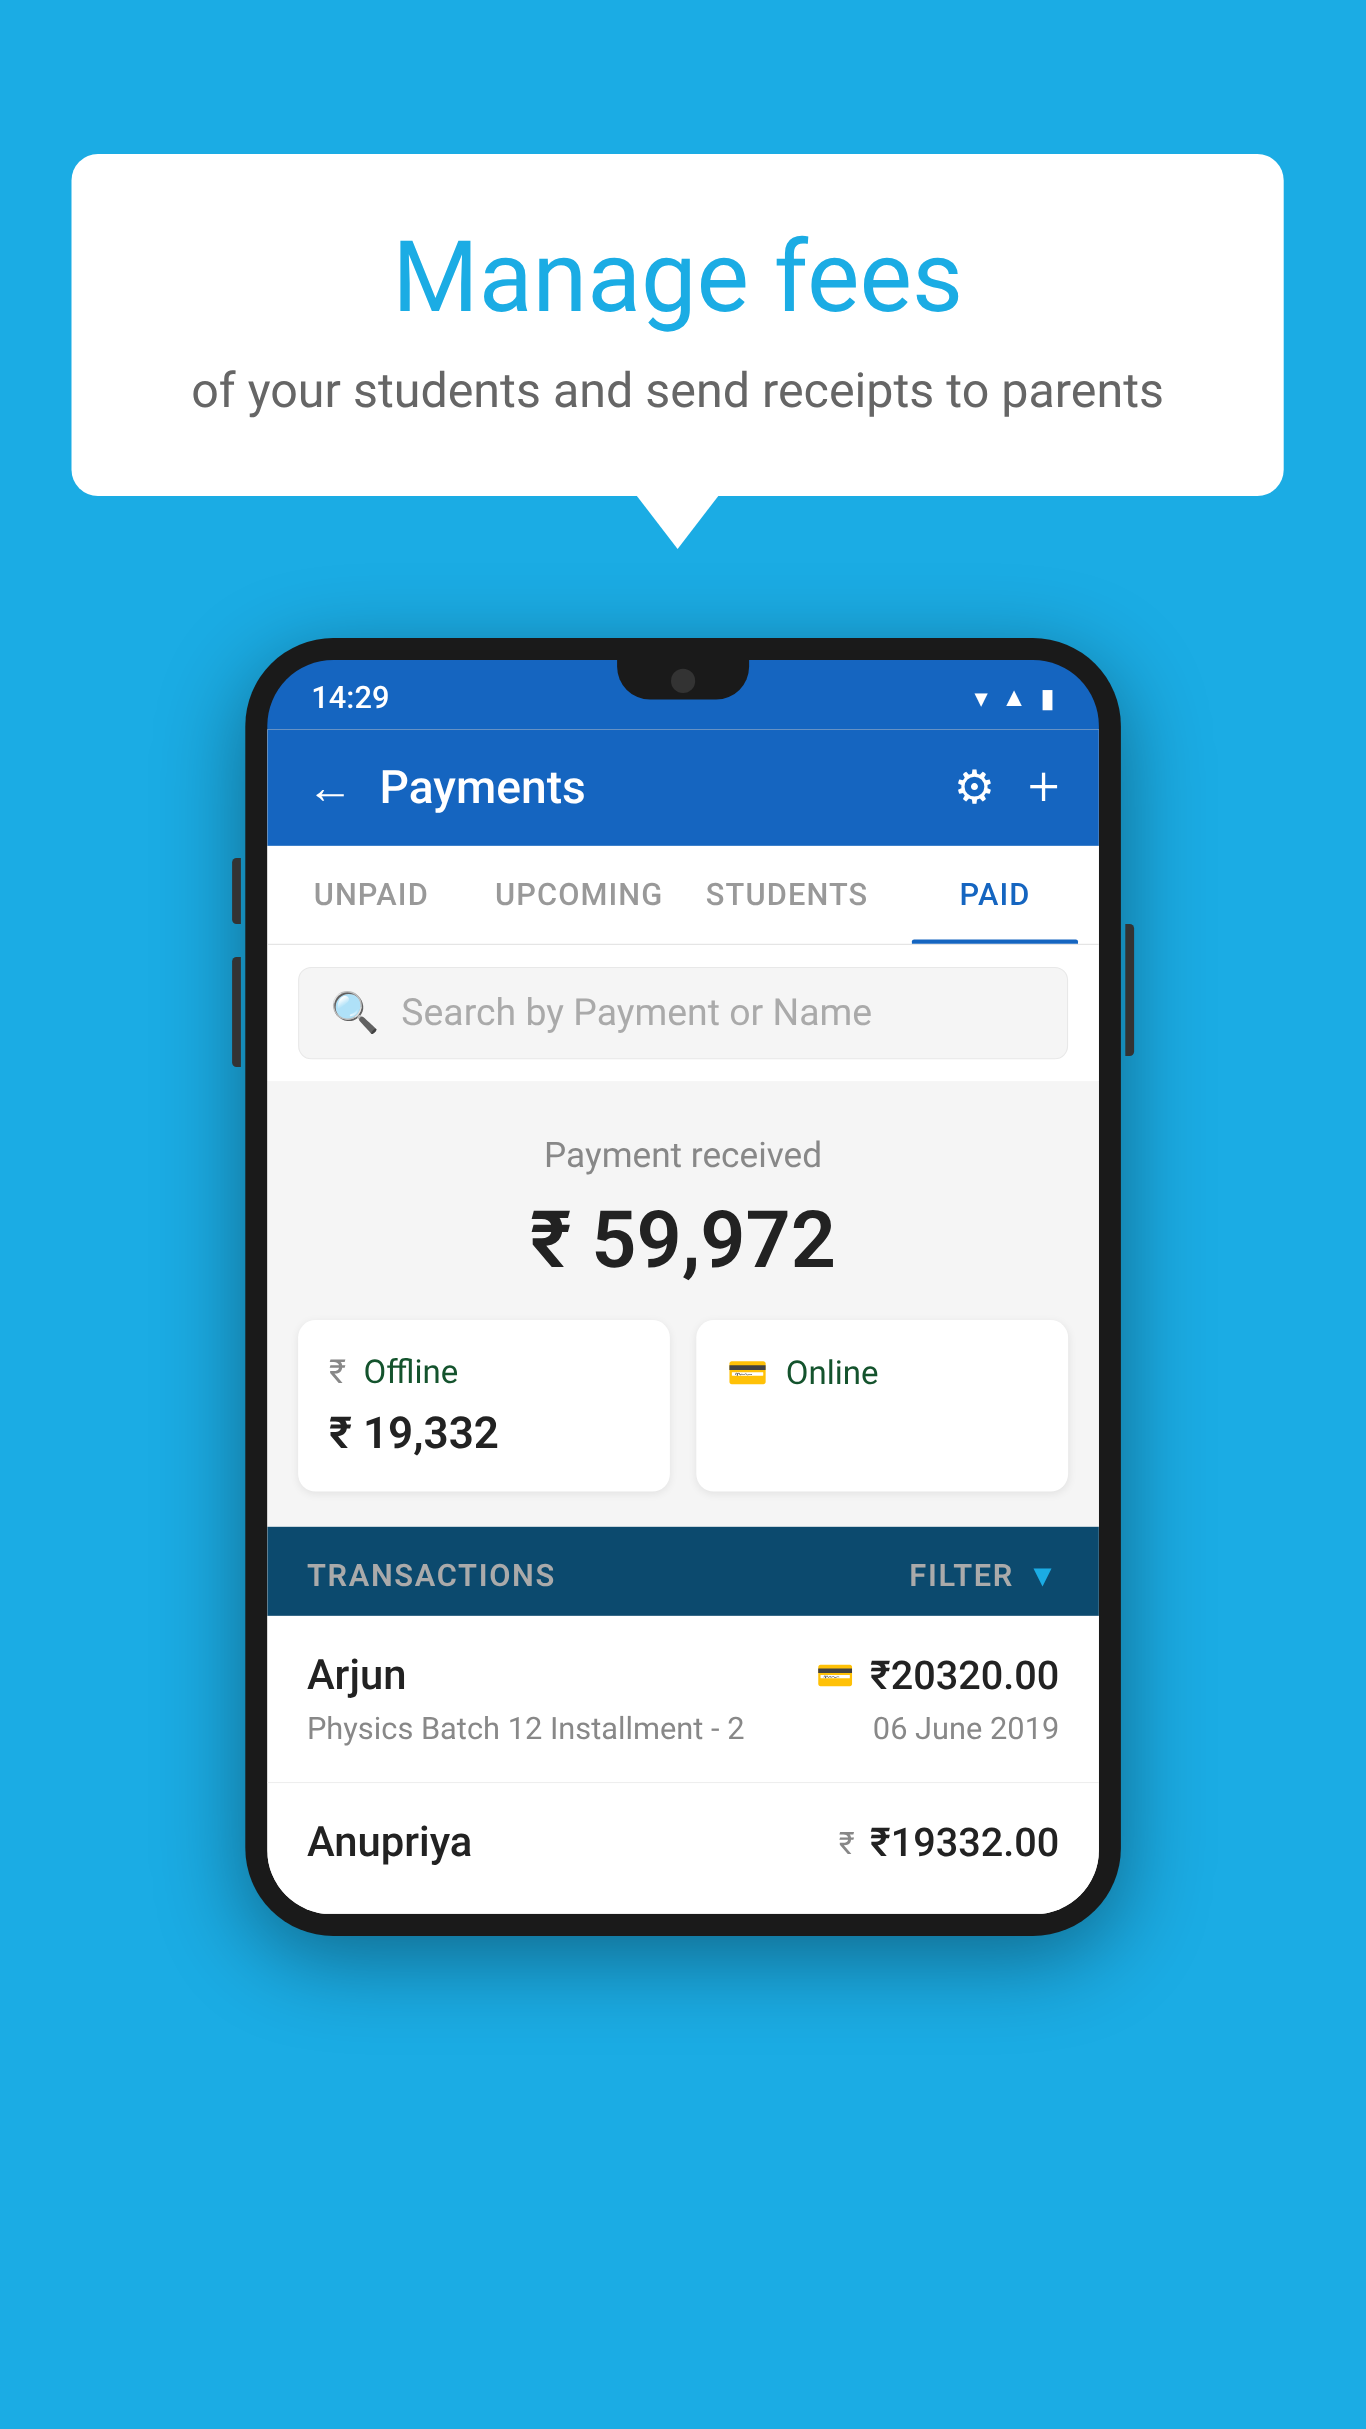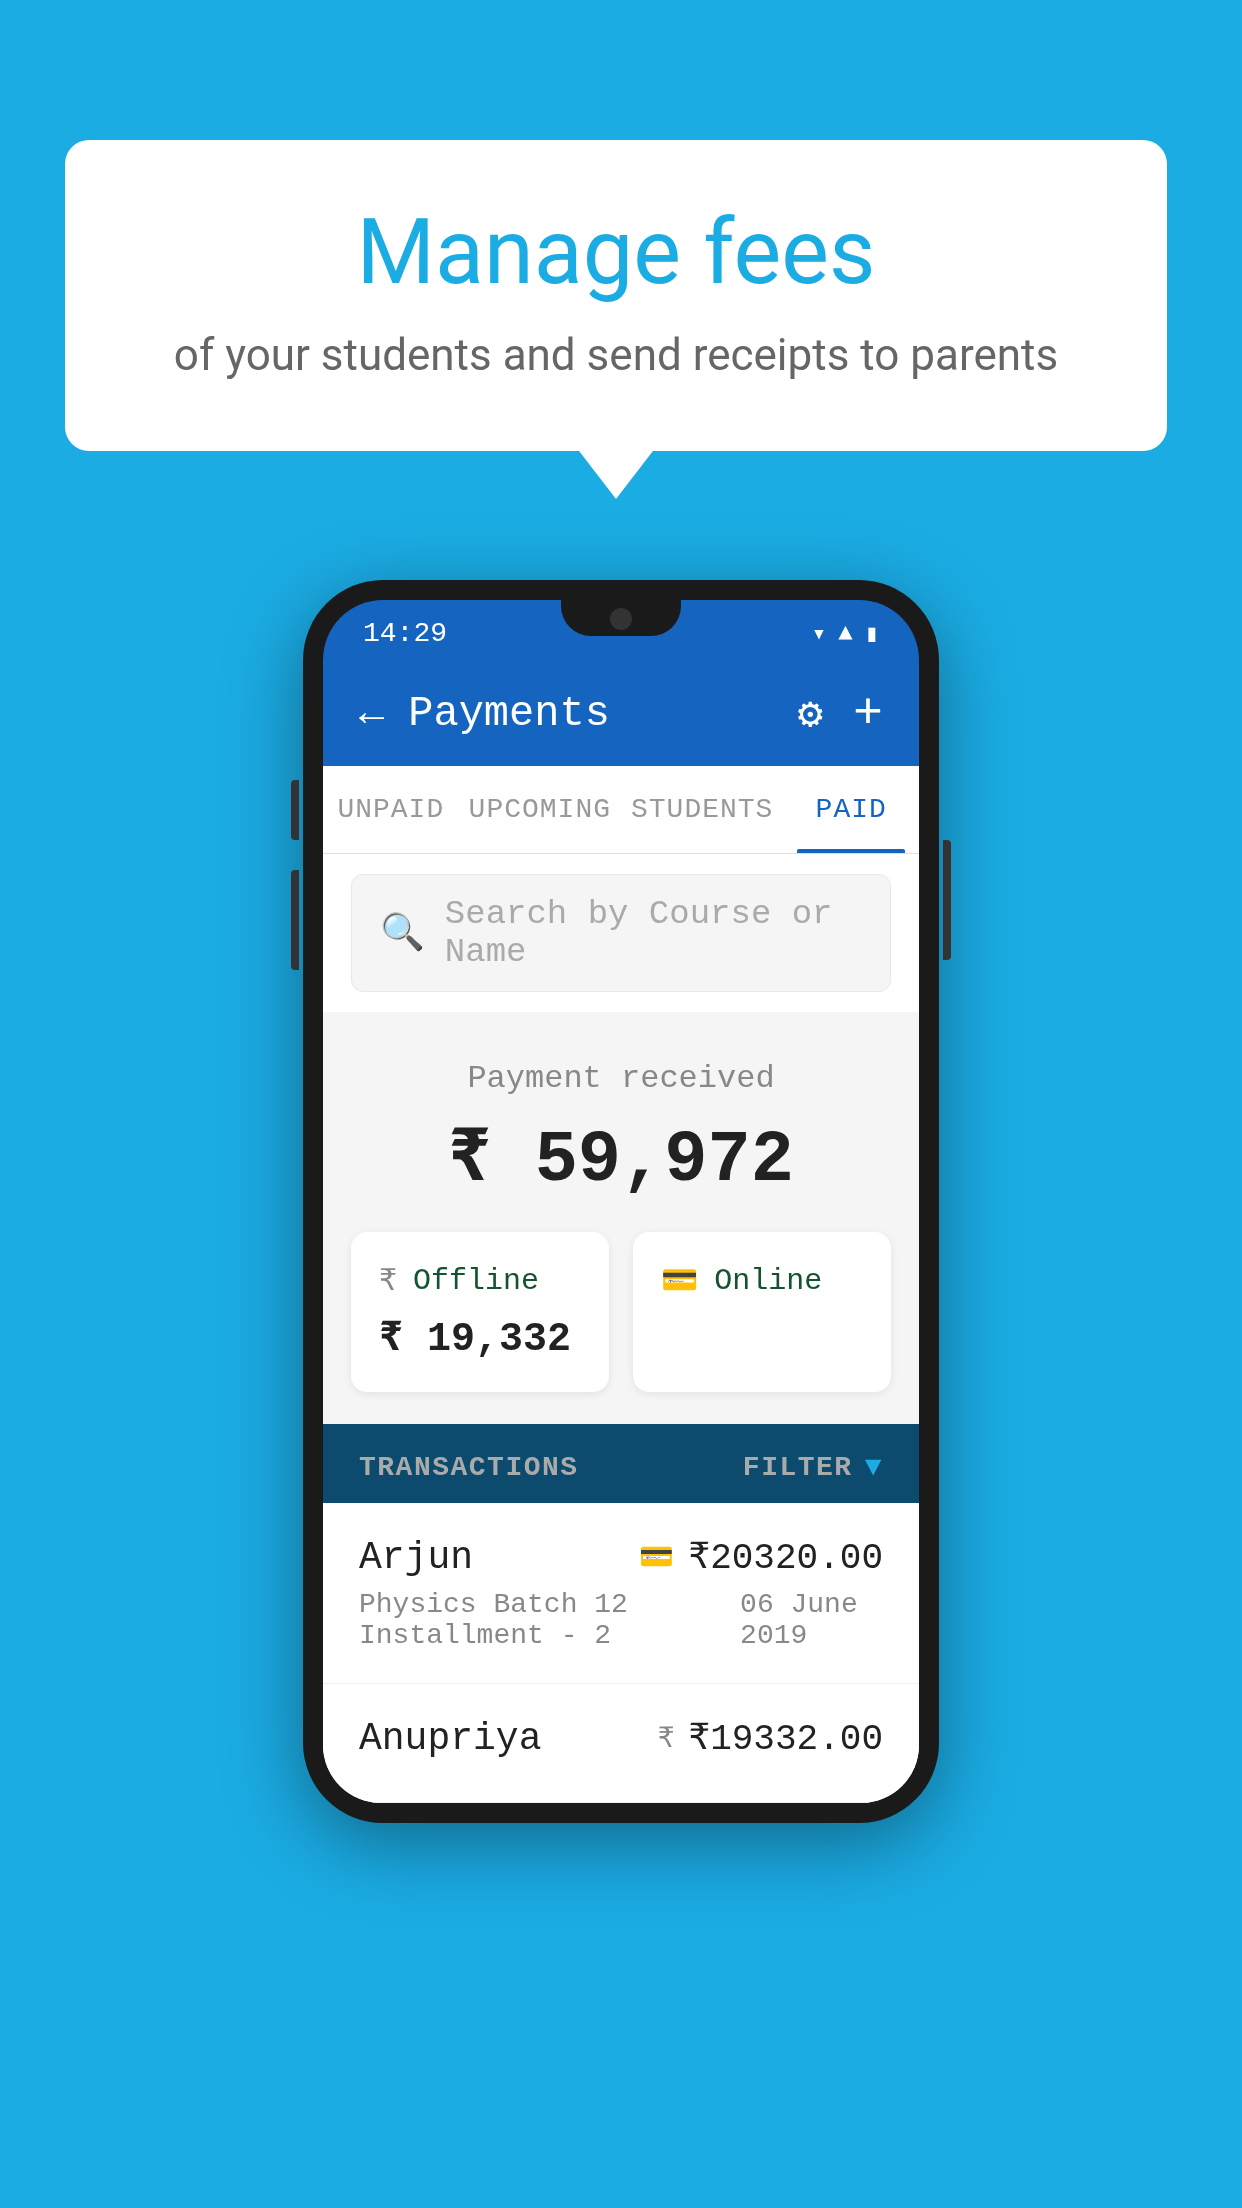--- a/index.html
+++ b/index.html
@@ -54,22 +54,21 @@
       font-size: 44px;
       font-weight: 400;
     }
 
     
     .phone-container {
       position: absolute;
       top: 580px;
       left: 50%;
       transform: translateX(-50%);
-      width: 636px;
-      font-family: Liberation Mono, monospace;
+      width: 796px;
     }
 
     .phone {
       background: #1a1a1a;
       border-radius: 80px;
       padding: 20px;
       box-shadow: 0 20px 80px rgba(0,0,0,0.4);
       position: relative;
     }
 
@@ -467,21 +466,21 @@
           <span>STUDENTS</span>
         </div>
         <div class="tab active">
           <span>PAID</span>
         </div>
       </div>
 
       <div class="search-container">
         <div class="search-bar">
           <span class="search-icon-circle">🔍</span>
-          <span class="search-placeholder">Search by Course or Name</span>
+          <span class="search-placeholder">Search by Payment or Name</span>
         </div>
       </div>
 
       <div class="payment-received">
         <div class="payment-label">Payment received</div>
         <div class="payment-amount">₹ 59,972</div>
       </div>
 
       <div class="payment-cards">
         <div class="payment-card">

